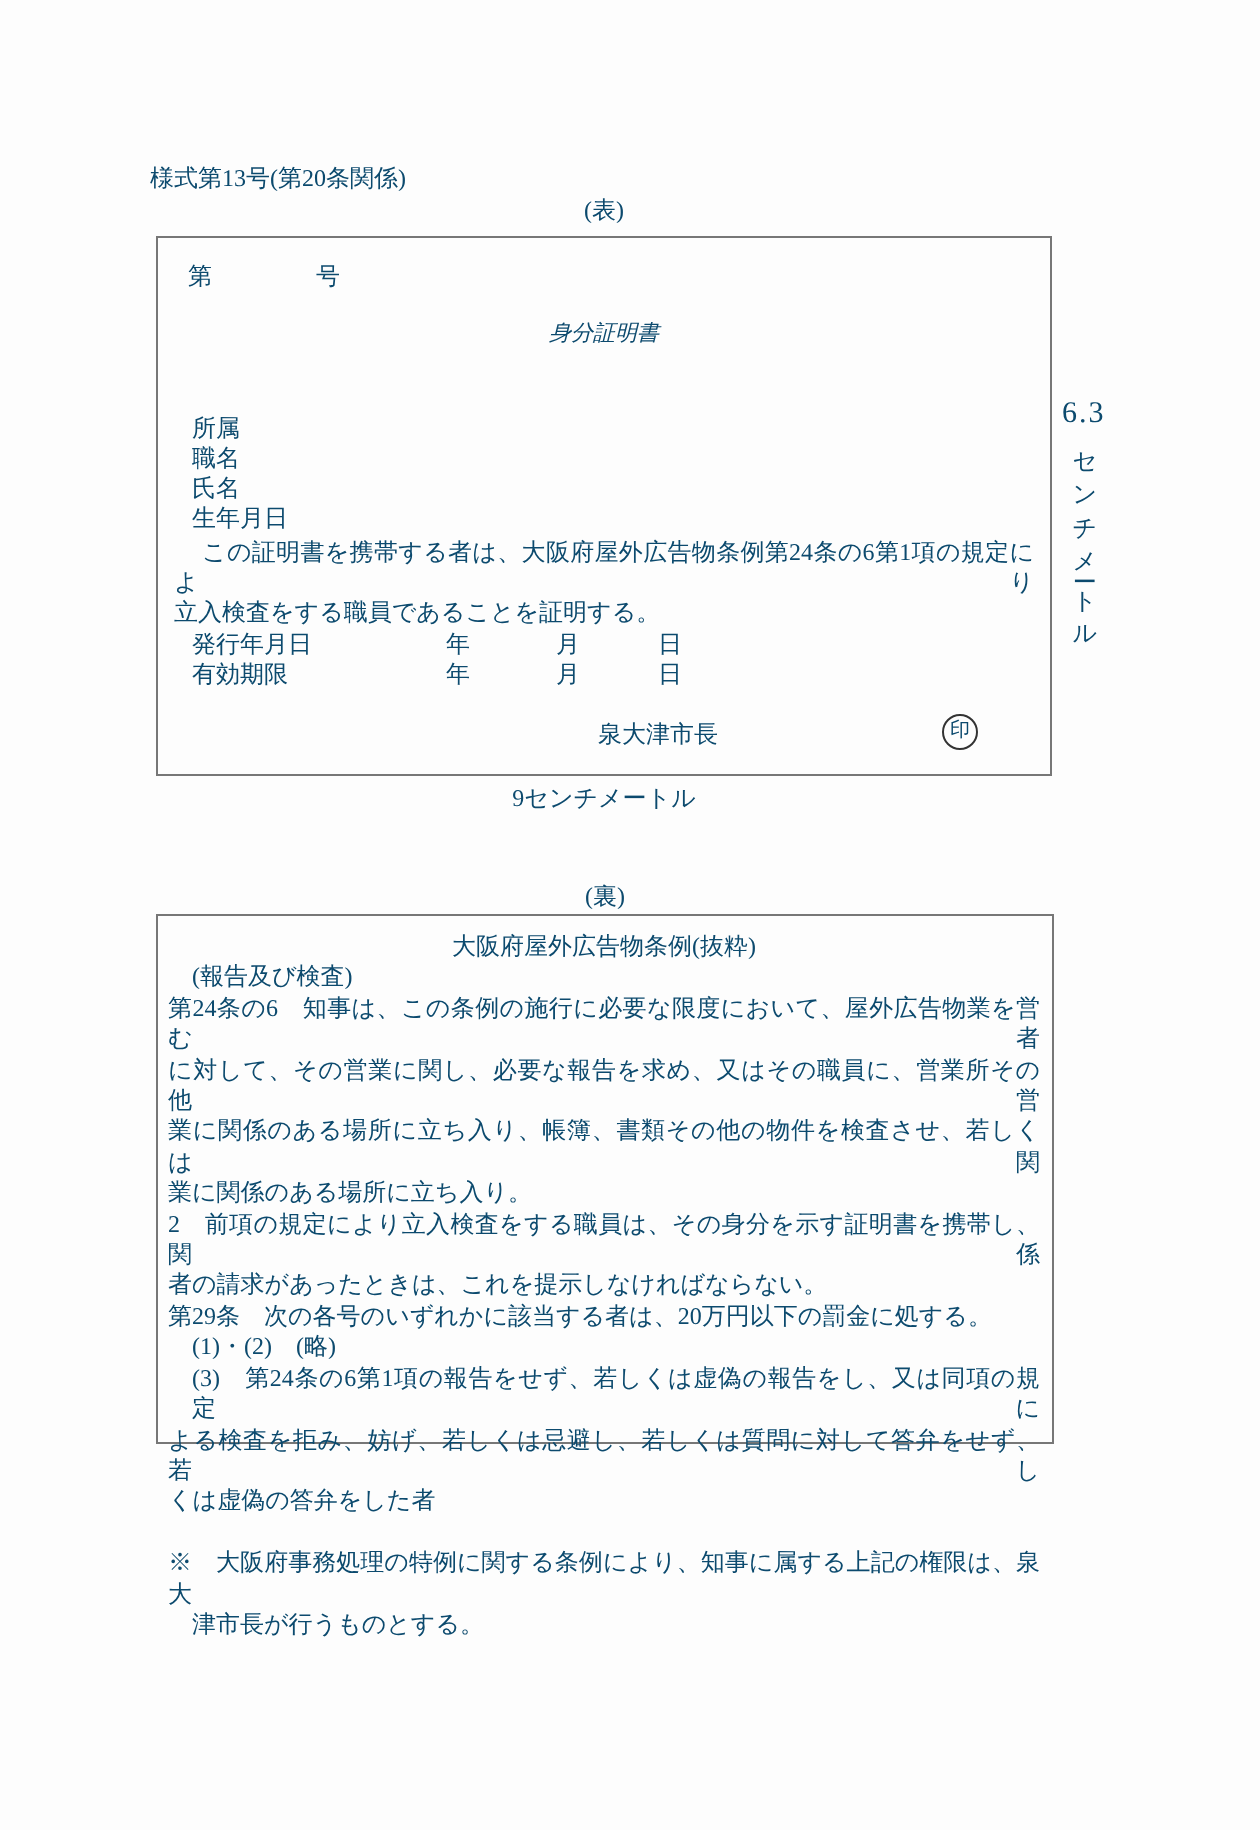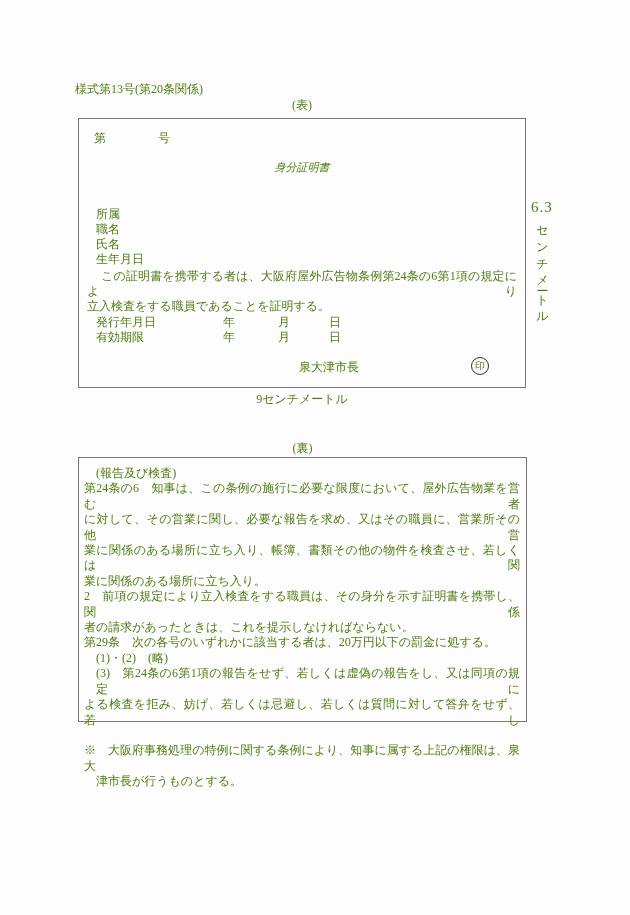--- a/index.html
+++ b/index.html
@@ -1,19 +1,19 @@
 <!DOCTYPE html>
 <html><head>
 <meta charset="utf-8">
 <style>
   * { margin:0; padding:0; box-sizing:border-box; }
   body { background:#ffffff; }
   .page {
     position:relative; width:630px; height:915px;
-    background:#fdfdfd; color:#4d7c0f;
+    background:#fdfdfd; color:#0c4a6e;
     font-family:"Liberation Serif","DejaVu Serif",serif;
     font-size:12px; line-height:15px;
   }
   .abs { position:absolute; }
   .center { text-align:center; }
   .form-label { left:75px; top:82px; }
   .front-label { left:78px; top:98px; width:448px; }
   .card {
     left:78px; top:118px; width:448px; height:270px;
     border:1px solid #777; background:#fdfdfd;
@@ -99,29 +99,31 @@
 
   <div class="abs dim-side">
     <span class="num">6.3</span>
     <span class="unit">センチメートル</span>
   </div>
   <div class="abs dim-width center">9センチメートル</div>
 
   <div class="abs back-label center">(裏)</div>
 
   <div class="abs card-back">
+    <div class="line center">大阪府屋外広告物条例(抜粋)</div>
     <div class="line ind">(報告及び検査)</div>
     <div class="line fill">第24条の6　知事は、この条例の施行に必要な限度において、屋外広告物業を営む者</div>
     <div class="line fill">に対して、その営業に関し、必要な報告を求め、又はその職員に、営業所その他営</div>
     <div class="line fill">業に関係のある場所に立ち入り、帳簿、書類その他の物件を検査させ、若しくは関</div>
     <div class="line">業に関係のある場所に立ち入り。</div>
     <div class="line fill">2　前項の規定により立入検査をする職員は、その身分を示す証明書を携帯し、関係</div>
     <div class="line">者の請求があったときは、これを提示しなければならない。</div>
     <div class="line">第29条　次の各号のいずれかに該当する者は、20万円以下の罰金に処する。</div>
     <div class="line ind">(1)・(2)　(略)</div>
     <div class="line ind fill">(3)　第24条の6第1項の報告をせず、若しくは虚偽の報告をし、又は同項の規定に</div>
     <div class="line fill">よる検査を拒み、妨げ、若しくは忌避し、若しくは質問に対して答弁をせず、若し</div>
+    <div class="line">くは虚偽の答弁をした者</div>
     <div class="line spacer"></div>
     <div class="line fill">※　大阪府事務処理の特例に関する条例により、知事に属する上記の権限は、泉大</div>
     <div class="line ind">津市長が行うものとする。</div>
   </div>
 
 </div>
 
 </body></html>

